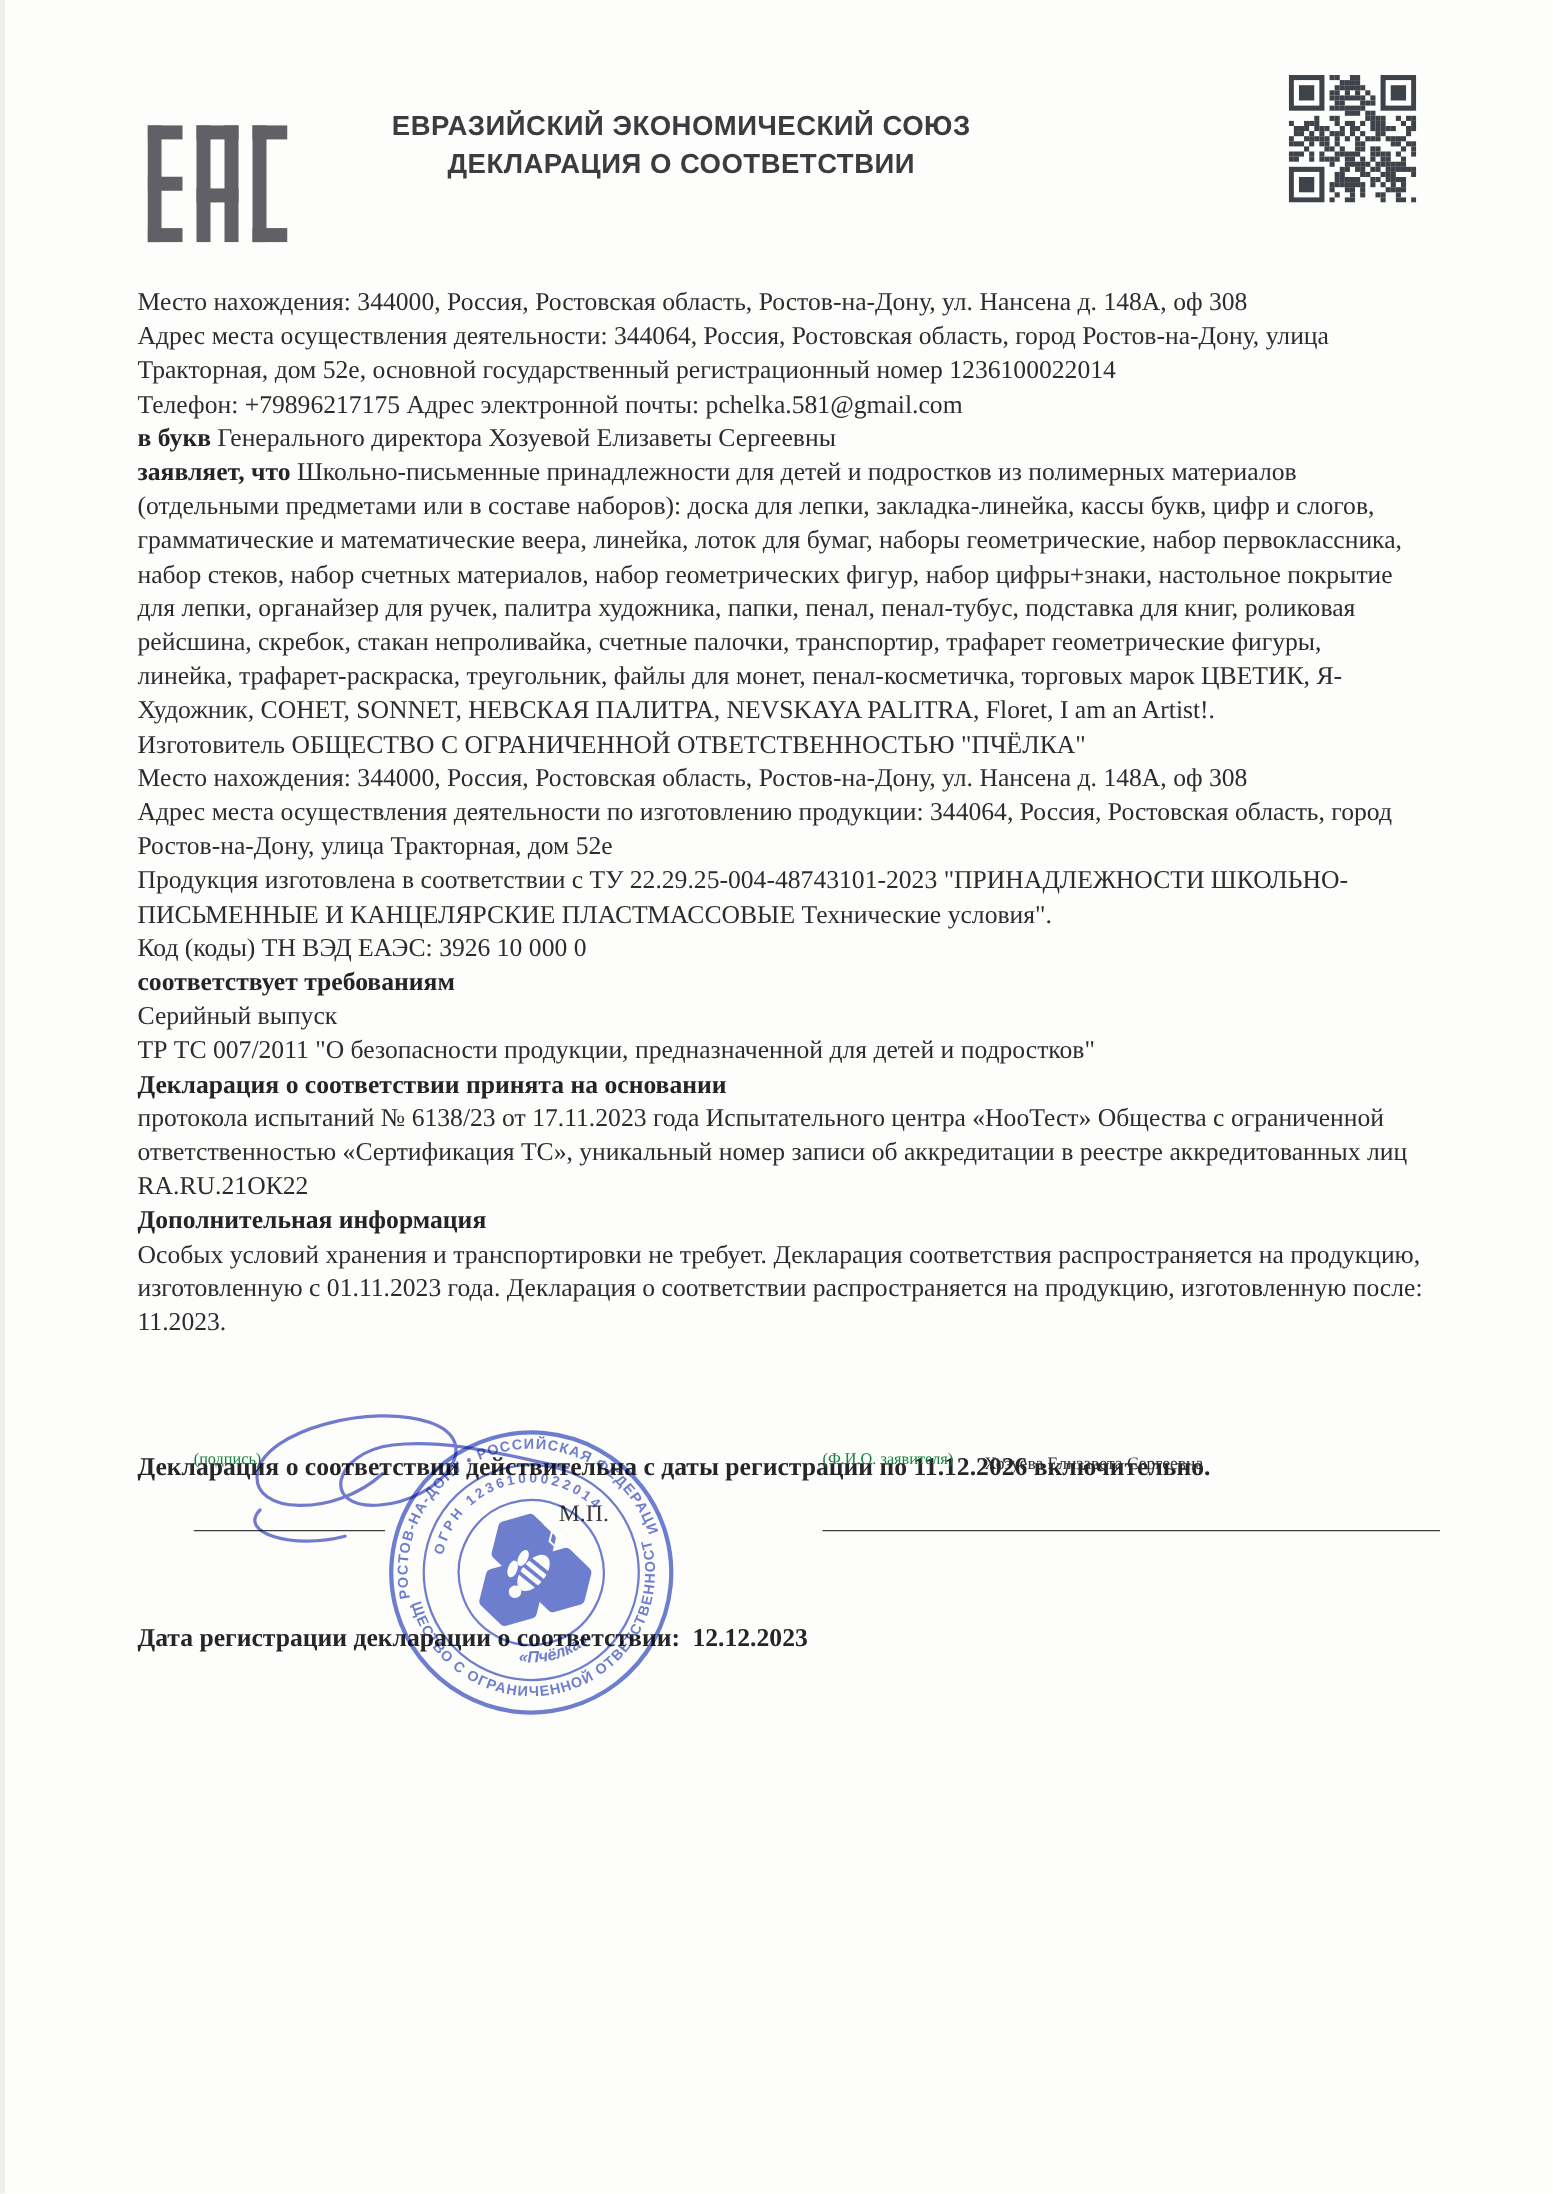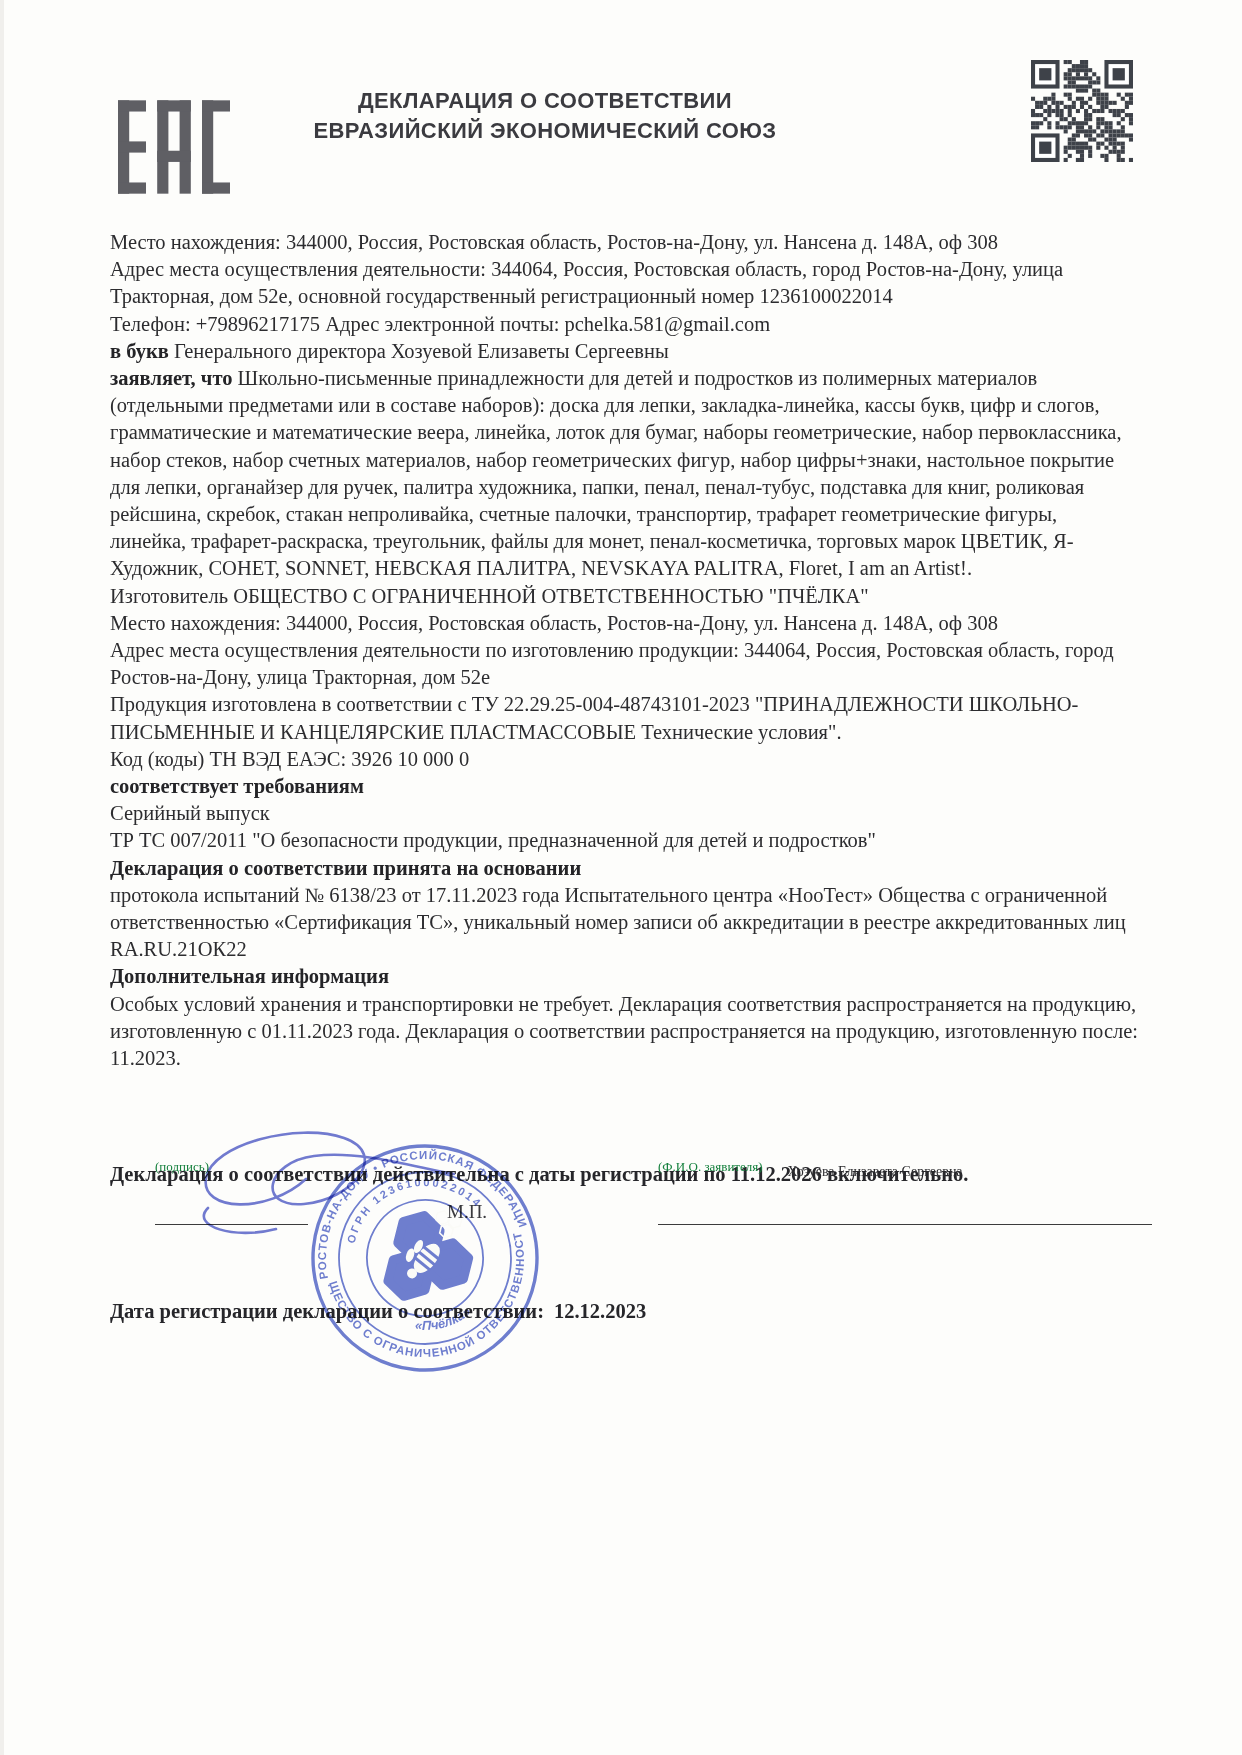--- a/index.html
+++ b/index.html
@@ -59,22 +59,22 @@
 
         <rect x="90" y="0" width="12" height="100"></rect>
         <rect x="90" y="0" width="30" height="12"></rect>
         <rect x="90" y="88" width="30" height="12"></rect>
       </g>
     </svg>
     
   </div>
 
   <div class="title">
+    <div>ЕВРАЗИЙСКИЙ ЭКОНОМИЧЕСКИЙ СОЮЗ</div>
     <div>ДЕКЛАРАЦИЯ О СООТВЕТСТВИИ</div>
-    <div>ЕВРАЗИЙСКИЙ ЭКОНОМИЧЕСКИЙ СОЮЗ</div>
   </div>
 
   <div class="qr">
     <svg id="qr-svg" width="102" height="102" viewBox="0 0 100 100">
         <rect x="32" y="0" width="4" height="4" fill="#3e4249"></rect>
         <rect x="36" y="0" width="4" height="4" fill="#3e4249"></rect>
         <rect x="48" y="0" width="4" height="4" fill="#3e4249"></rect>
         <rect x="52" y="0" width="4" height="4" fill="#3e4249"></rect>
         <rect x="40" y="4" width="4" height="4" fill="#3e4249"></rect>
         <rect x="44" y="4" width="4" height="4" fill="#3e4249"></rect>

